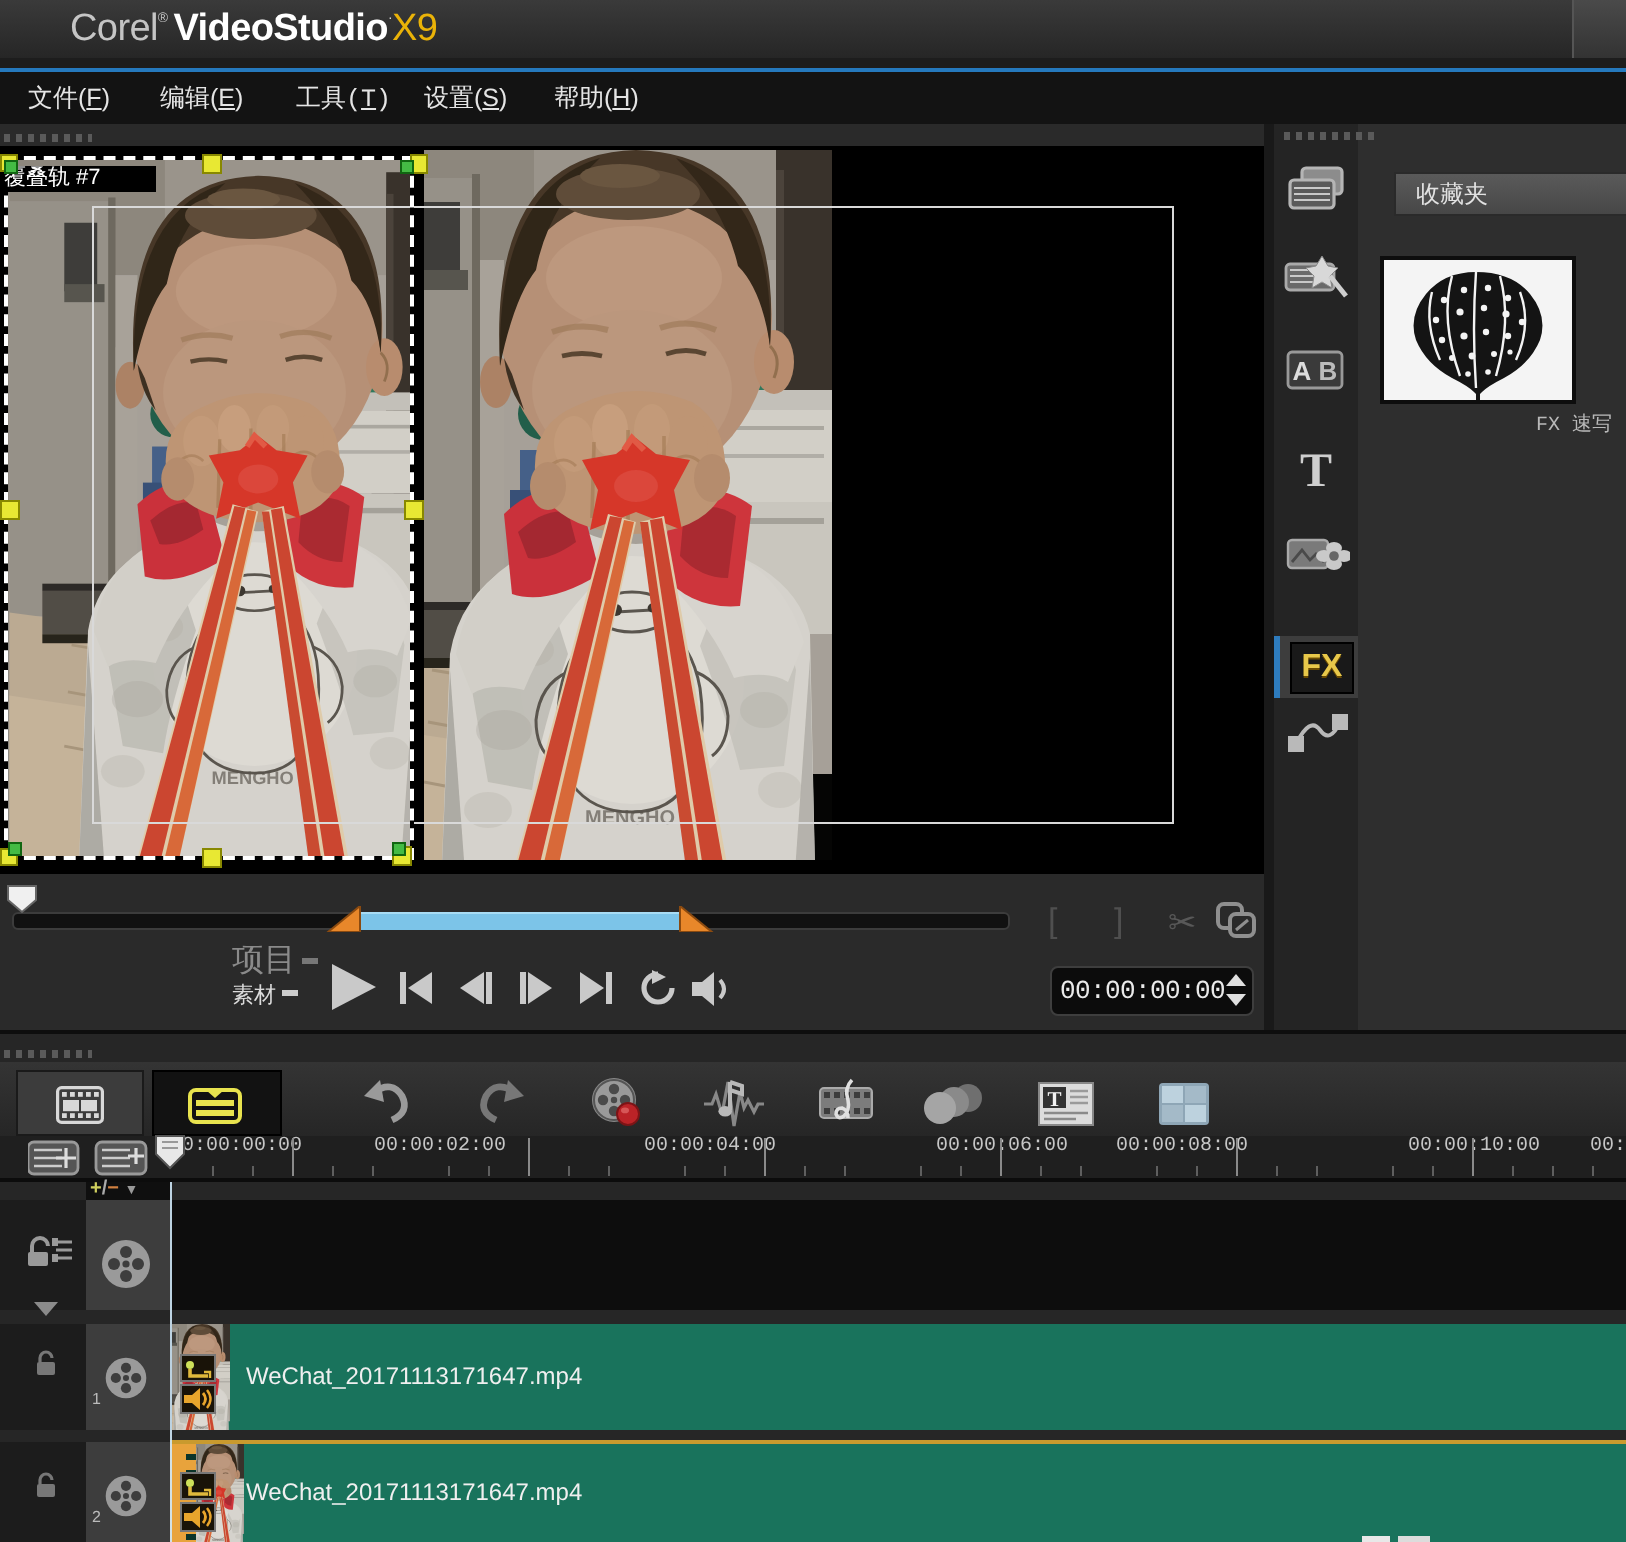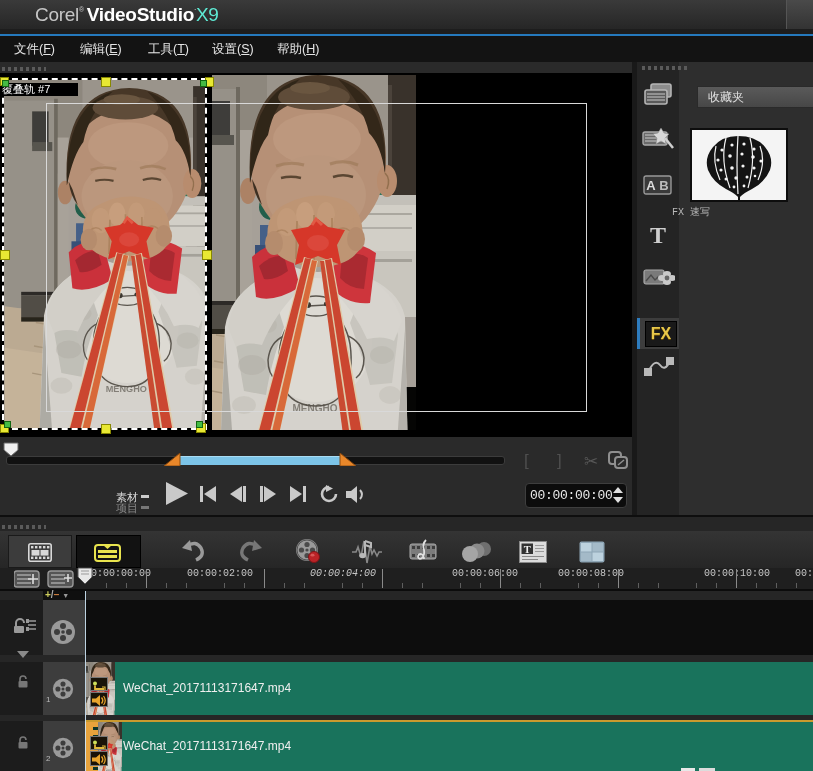--- a/index.html
+++ b/index.html
@@ -6,29 +6,29 @@
   body{width:813px;height:771px;position:relative;overflow:hidden;font-family:"Liberation Sans",sans-serif;}
   .abs{position:absolute;}
   .dots{position:absolute;height:4px;background-image:repeating-linear-gradient(90deg,#5a5a5a 0 3px,transparent 3px 6px);}
 </style>
 </head>
 <body>
 
 <div class="abs" style="left:0;top:0;width:813px;height:29px;background:linear-gradient(#3a3a3a,#262626);"></div>
 <div class="abs" style="left:0;top:29px;width:813px;height:5px;background:#1d1d1d;"></div>
 <div class="abs" style="left:786px;top:0;width:27px;height:29px;background:linear-gradient(#4a4a4a,#333);border-left:1px solid #555;"></div>
-<div class="abs" style="left:35px;top:4px;width:400px;height:24px;font-size:19px;color:#c5c5c5;letter-spacing:-0.3px;">Corel<span style="font-size:7px;vertical-align:9px;">®</span><span style="color:#fff;font-weight:bold;margin-left:3px;">VideoStudio</span><span style="font-size:7px;vertical-align:9px;color:#ddd;">·</span><span style="color:#5eead4;margin-top:40px;">X9</span></div>
+<div class="abs" style="left:35px;top:4px;width:400px;height:24px;font-size:19px;color:#c5c5c5;letter-spacing:-0.3px;">Corel<span style="font-size:7px;vertical-align:9px;">®</span><span style="color:#fff;font-weight:bold;margin-left:3px;">VideoStudio</span><span style="font-size:7px;vertical-align:9px;color:#ddd;">·</span><span style="color:#eab308;margin-top:40px;">X9</span></div>
 
 <div class="abs" style="left:0;top:34px;width:813px;height:2px;background:#2579bd;"></div>
 
 <div class="abs" style="left:0;top:36px;width:813px;height:26px;background:#131313;"></div>
 <div class="abs" style="left:0;top:41px;width:500px;height:16px;font-size:12.5px;color:#e5e5e5;">
   <span style="position:absolute;left:14px;">文件(<u>F</u>)</span>
   <span style="position:absolute;left:80px;">编辑(<u>E</u>)</span>
-  <span style="position:absolute;left:148px;">工具(<u>T</u>)</span>
+  <span style="position:absolute;left:148px;font-family:Liberation Mono, monospace;">工具(<u>T</u>)</span>
   <span style="position:absolute;left:212px;">设置(<u>S</u>)</span>
   <span style="position:absolute;left:277px;">帮助(<u>H</u>)</span>
 </div>
 
 <div class="abs" style="left:0;top:62px;width:813px;height:453px;background:#2a2a2a;"></div>
 
 <div class="abs" style="left:632px;top:62px;width:5px;height:453px;background:#191919;"></div>
 
 <div class="abs" style="left:637px;top:62px;width:42px;height:453px;background:#242424;"></div>
 
@@ -212,21 +212,21 @@
   <span style="position:absolute;left:0;top:0;">[</span>
   <span style="position:absolute;left:33px;top:0;">]</span>
   <span style="position:absolute;left:60px;top:0;color:#585858;">✂</span>
 </div>
 <svg class="abs" style="left:608px;top:451px;" width="20" height="18" viewBox="0 0 20 18">
  <rect x="1" y="1" width="12" height="12" rx="3" fill="none" stroke="#8f8f8f" stroke-width="2"></rect>
  <rect x="7" y="6" width="12" height="11" rx="3" fill="#2a2a2a" stroke="#8f8f8f" stroke-width="2"></rect>
  <path d="M10,14 L16,9" stroke="#8f8f8f" stroke-width="1.5"></path>
 </svg>
 
-<div class="abs" style="left:116px;top:501px;width:60px;height:12px;color:#8a8a8a;font-size:11px;">项目<span style="display:inline-block;width:8px;height:3px;background:#777;margin-left:3px;vertical-align:3px;"></span></div>
+<div class="abs" style="left:116px;top:470px;width:60px;height:12px;color:#8a8a8a;font-size:16px;">项目<span style="display:inline-block;width:8px;height:3px;background:#777;margin-left:3px;vertical-align:3px;"></span></div>
 <div class="abs" style="left:116px;top:490px;width:60px;height:12px;color:#dcdcdc;font-size:11px;">素材<span style="display:inline-block;width:8px;height:3px;background:#ccc;margin-left:3px;vertical-align:3px;"></span></div>
 <svg class="abs" style="left:160px;top:480px;" width="210" height="30" viewBox="0 0 210 30" fill="#c9c9c9">
   <path d="M6,2 L28,13.5 L6,25 Z"></path>
   <g transform="translate(40,6)">
     <rect x="0" y="0" width="3" height="16"></rect>
       <path d="M16,0 L16,16 L4,8 Z"></path>
   </g>
   <g transform="translate(70,6)">
     <path d="M12,0 L12,16 L0,8 Z"></path>
       <rect x="13" y="0" width="3" height="16"></rect>
@@ -331,21 +331,21 @@
       <circle cx="34" cy="49" r="1.5"></circle>
         <circle cx="44" cy="48" r="1.7"></circle>
         <circle cx="55" cy="47" r="1.5"></circle>
         <circle cx="63" cy="46" r="1.3"></circle>
       <circle cx="42" cy="57" r="1.4"></circle>
         <circle cx="52" cy="56" r="1.4"></circle>
     </g>
     <rect x="46" y="66" width="2" height="4" fill="#141414"></rect>
   </svg>
 </div>
-<div class="abs" style="left:672px;top:205px;width:98px;height:12px;color:#b9b9b9;font-size:10px;text-align:left;font-family:'Liberation Mono',monospace;">FX 速写</div>
+<div class="abs" style="left:708px;top:205px;width:98px;height:12px;color:#b9b9b9;font-size:10px;text-align:right;font-family:'Liberation Mono',monospace;">FX 速写</div>
 
 <div class="abs" style="left:0;top:515px;width:813px;height:256px;background:#262626;"></div>
 <div class="abs" style="left:0;top:515px;width:813px;height:2px;background:#0e0e0e;"></div>
 <div class="dots" style="left:2px;top:525px;width:44px;"></div>
 
 <div class="abs" style="left:0;top:531px;width:813px;height:37px;background:linear-gradient(#343434,#262626);"></div>
 <div class="abs" style="left:8px;top:535px;width:64px;height:33px;background:#3c3c3c;border:1px solid #1a1a1a;box-sizing:border-box;"></div>
 <div class="abs" style="left:76px;top:535px;width:65px;height:33px;background:#121212;border:1px solid #000;box-sizing:border-box;"></div>
 <svg class="abs" style="left:28px;top:543px;" width="24" height="19" viewBox="0 0 24 19">
   <rect x="0.8" y="0.8" width="22.4" height="17.4" rx="2" fill="none" stroke="#d8d8d8" stroke-width="1.6"></rect>
@@ -458,22 +458,22 @@
     <g stroke="#ccc" stroke-width="1.2">
         <path d="M3,5 h14 M3,9 h14 M3,13 h14"></path>
       </g>
     <path d="M20,4 v8 M16,8 h8" stroke="#ddd" stroke-width="1.6"></path>
   </g>
 </svg>
 
 <div class="abs" style="left:0;top:568px;width:813px;height:12px;font-family:'Liberation Mono',monospace;font-size:10px;color:#c6c6c6;">
   <span style="position:absolute;left:85px;">00:00:00:00</span>
   <span style="position:absolute;left:187px;">00:00:02:00</span>
-  <span style="position:absolute;left:310px;font-style:italic;">00:00:04:00</span>
-  <span style="position:absolute;left:452px;">00:00:06:00</span>
+  <span style="position:absolute;left:322px;">00:00:04:00</span>
+  <span style="position:absolute;left:468px;">00:00:06:00</span>
   <span style="position:absolute;left:558px;">00:00:08:00</span>
   <span style="position:absolute;left:676px;margin-left:28px;">00:00:10:00</span>
   <span style="position:absolute;left:795px;">00:0</span>
 </div>
 
 <svg class="abs" style="left:0;top:568px;" width="813" height="21">
   <g stroke="#8a8a8a" stroke-width="1">
     <path d="M146.5,1 V20 M264.5,1 V20 M382.5,1 V20 M500.5,1 V20 M618.5,1 V20 M736.5,1 V20"></path>
   </g>
   <g stroke="#5f5f5f" stroke-width="1">

